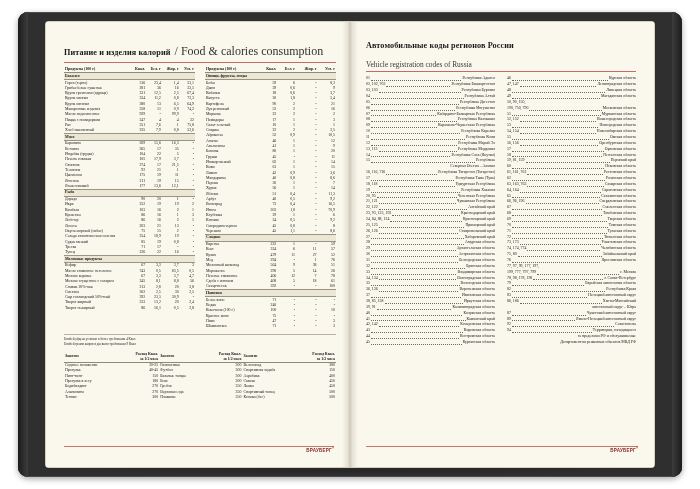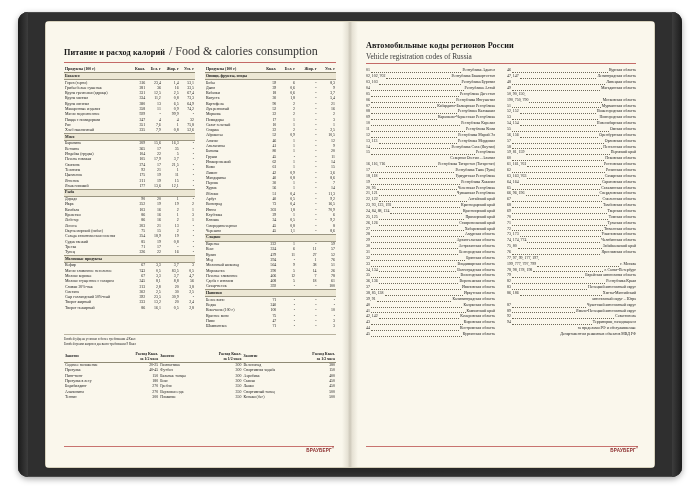--- a/index.html
+++ b/index.html
@@ -57,21 +57,21 @@
   }
   .page-inner{position:absolute;inset:0;padding:20px 18px 10px 18px;box-sizing:border-box;}
   .page.left .page-inner{padding-right:14px;}
   .page.right .page-inner{padding-left:16px;}
 
   
   .head{margin:0 0 2px 0;line-height:1.05;}
   .head .ru{font-weight:bold;font-size:8.2px;color:#1a1a1a;letter-spacing:.1px;}
   .head .en{font-size:12px;color:#333;font-style:normal;}
   .head.stack .ru{display:block;font-size:8.2px;}
-  .head.stack .en{display:block;font-size:7.4px;color:#3a3a3a;margin-top:2px;}
+  .head.stack .en{display:block;font-size:7.4px;color:#3a3a3a;margin-top:10px;}
   .rule{height:1px;background:#b23b3b;opacity:.75;margin:3px 0 4px 0;}
 
   
   table{border-collapse:collapse;width:100%;font-size:3.9px;color:#1b1b1b;line-height:1.18;}
   th{font-weight:bold;font-size:3.9px;text-align:right;padding:.4px 1px;white-space:nowrap;}
   th.lbl{text-align:left;}
   td{padding:.35px 1px;white-space:nowrap;}
   td.lbl{text-align:left;}
   td.num{text-align:right;font-variant-numeric:tabular-nums;}
   tr.hdr th{border-bottom:.5px solid #8f8a75;}
@@ -130,21 +130,21 @@
 <div class="stage">
   <div class="book">
     <div class="cover"></div>
 
     <div class="pages">
       <div class="gutter"></div>
 
       <div class="page left">
         <div class="page-inner">
           <div class="head">
-            <span class="ru">Питание и расход калорий</span>
+            <span class="ru">Питание и изделия калорий</span>
             <span class="en">/ Food &amp; calories consumption</span>
           </div>
           <div class="rule"></div>
 
           <div class="cols2">
             <div>
               <table>
                 <thead>
                   <tr class="hdr">
                     <th class="lbl">Продукты (100 г)</th>

